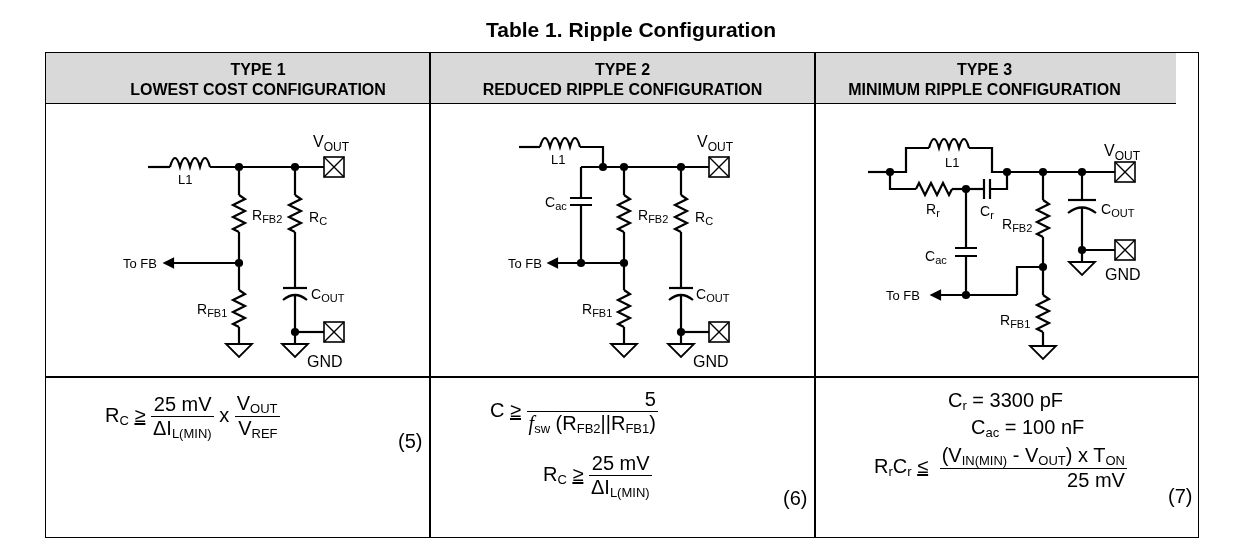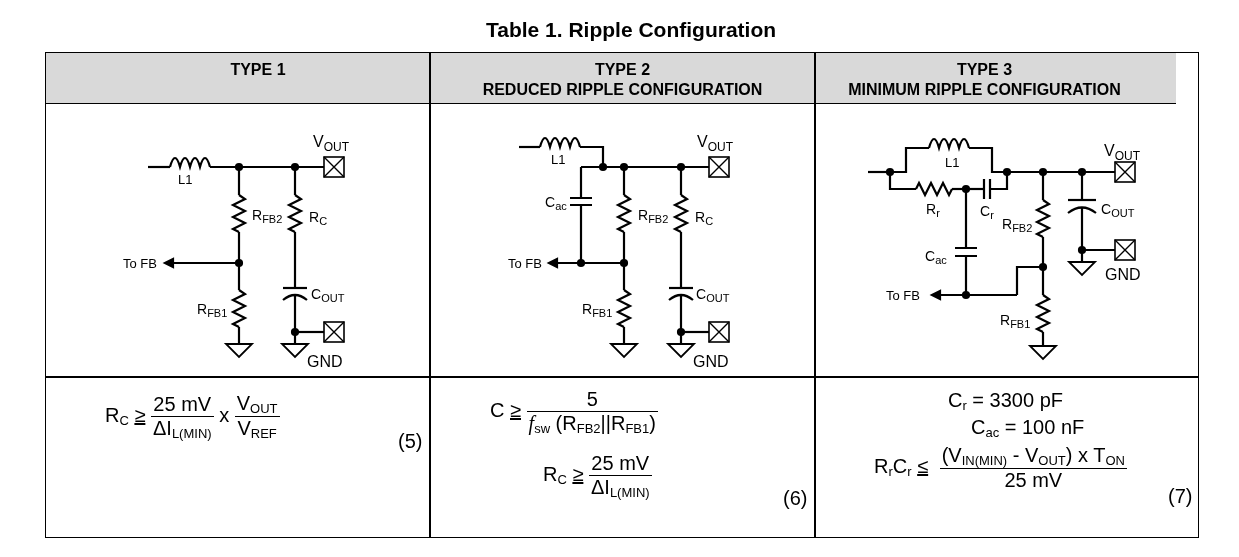--- a/index.html
+++ b/index.html
@@ -4,36 +4,37 @@
 <style>
   html,body{margin:0;padding:0;background:#fff;}
   body{width:1239px;height:557px;position:relative;overflow:hidden;font-family:"Liberation Sans",sans-serif;color:#000;}
   .title{position:absolute;left:0;width:1262px;top:18px;text-align:center;font-size:21px;font-weight:bold;}
   .tbl{position:absolute;left:45px;top:52px;width:1154px;height:486px;border:1.5px solid #000;box-sizing:border-box;}
   .hdr{position:absolute;top:0;height:51px;background:#d9d9d9;border-bottom:1.5px solid #000;box-sizing:border-box;text-align:center;font-weight:bold;font-size:16px;line-height:20px;padding-top:7px;}
   .vline{position:absolute;top:0;bottom:0;width:1.5px;background:#000;}
   .hline{position:absolute;left:0;right:0;height:1.5px;background:#000;top:323px;}
   svg text{font-family:"Liberation Sans",sans-serif;}
   .eq{position:absolute;font-size:20px;white-space:nowrap;}
-  .frac{display:inline-block;vertical-align:middle;text-align:center;}
+  .frac{display:inline-block;vertical-align:middle;text-align:right;}
   .frac .n{display:block;border-bottom:1.5px solid #000;padding:0 2px;}
   .frac .d{display:block;padding:0 2px;}
   sub{font-size:13px;vertical-align:-3px;}
   .ge{text-decoration:underline;}
   .eqn{position:absolute;font-size:20px;}
   .fsw{font-family:"Liberation Serif",serif;font-style:italic;}
 </style>
 </head>
 <body>
 
 <div class="title">Table 1. Ripple Configuration</div>
 
 <div class="tbl">
   <div class="hdr" style="left:0;width:384px;padding-left:40px;">
     <div>TYPE 1</div>
+    <div>LOWEST COST CONFIGURATION</div>
   </div>
   <div class="hdr" style="left:384px;width:385px;">
     <div>TYPE 2</div>
     <div>REDUCED RIPPLE CONFIGURATION</div>
   </div>
   <div class="hdr" style="left:747px;width:383px;">
     <div>TYPE 3</div>
     <div>MINIMUM RIPPLE CONFIGURATION</div>
   </div>
   <div class="vline" style="left:383px;"></div>

